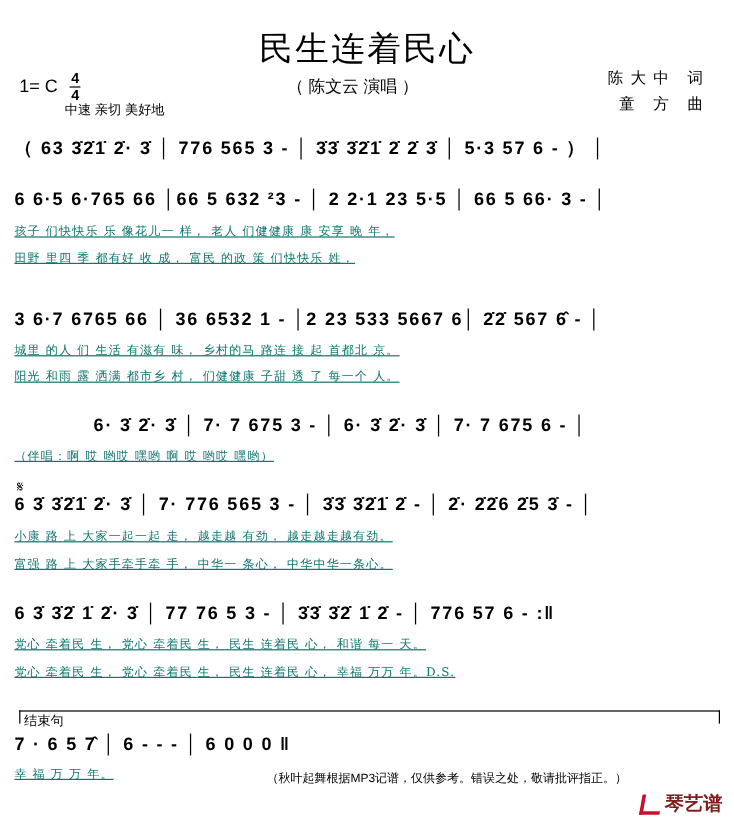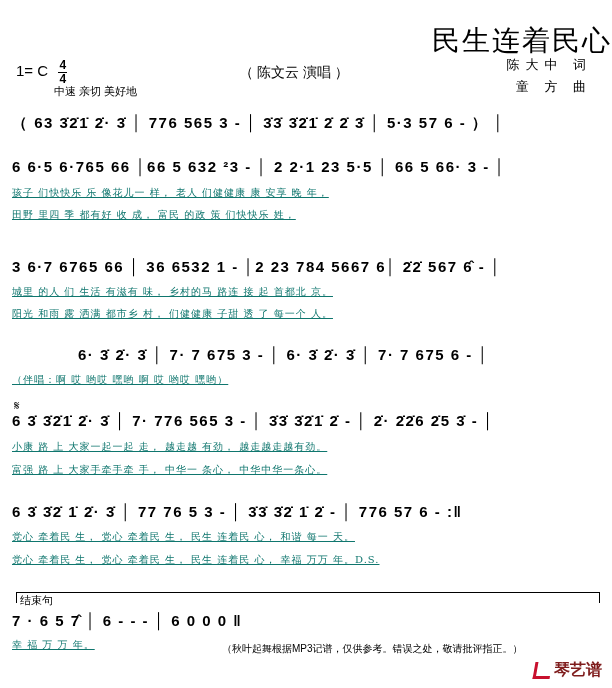--- a/index.html
+++ b/index.html
@@ -1,19 +1,19 @@
 <!DOCTYPE html>
 <html><head>
 <meta charset="utf-8">
 <style>
   html, body { margin:0; padding:0; background:#ffffff; }
   body { width:612px; height:688px; position:relative; overflow:hidden;
          font-family:"Liberation Sans", "DejaVu Sans", sans-serif; color:#000; }
   .abs { position:absolute; white-space:nowrap; }
-  .title { left:0; width:612px; top:22px; text-align:right; font-size:28px; letter-spacing:2px; }
+  .title { left:0; width:612px; top:22px; text-align:center; font-size:28px; letter-spacing:2px; }
   .singer { left:0; width:588px; top:64px; text-align:center; font-size:14px; }
   .key { left:16px; top:60px; font-size:15px; }
   .frac { display:inline-block; vertical-align:middle; text-align:center; font-weight:bold; font-size:12px; line-height:11px; margin-left:6px; }
   .frac span { display:block; }
   .frac .bar { border-top:1px solid #000; width:9px; margin:1px auto; height:0; }
   .tempo { left:14px; top:84px; font-size:11px;margin-left:40px; }
   .credit { right:20px; font-size:13px; letter-spacing:6px; }
   .row { position:absolute; left:12px; right:6px; height:26px; }
   .notes { font-weight:bold; font-size:15px; letter-spacing:1.5px; }
   .lyr { font-family:"DejaVu Serif","Liberation Serif",serif; font-size:10px; letter-spacing:1px; color:#0f766e;text-decoration:underline; }
@@ -41,21 +41,21 @@
 <div class="abs tempo">中速 亲切 美好地</div>
 <div class="abs credit" style="top:56px">陈大中  词</div>
 <div class="abs credit" style="top:78px">童  方  曲</div>
 
 <div class="row notes" style="top:114px">（ 63 3̇2̇1̇ 2̇· 3̇ │ 776 565 3 - │ 3̇3̇ 3̇2̇1̇ 2̇ 2̇ 3̇ │ 5·3 57 6 - ） │</div>
 
 <div class="row notes" style="top:158px">6 6·5 6·765 66 │66 5 632 ²3 - │ 2 2·1 23 5·5 │ 66 5 66· 3 - │</div>
 <div class="row lyr" style="top:186px">孩子 们快快乐 乐  像花儿一    样，  老人 们健健康 康   安享  晚   年，</div>
 <div class="row lyr" style="top:208px">田野 里四  季 都有好   收    成，  富民 的政  策     们快快乐  姓，</div>
 
-<div class="row notes" style="top:258px">3 6·7 6765 66 │ 36 6532 1 - │2 23 784 5667 6│ 2̇2̇ 567 6̂ - │</div>
+<div class="row notes" style="top:258px">3 6·7 6765 66 │ 36 6532 1 - │2 23 533 5667 6│ 2̇2̇ 567 6̂ - │</div>
 <div class="row lyr" style="top:285px">城里 的人 们  生活  有滋有    味，  乡村的马 路连 接  起  首都北    京。</div>
 <div class="row lyr" style="top:307px">阳光 和雨 露  洒满  都市乡    村，  们健健康 子甜 透  了  每一个    人。</div>
 
 <div class="row notes" style="top:346px; left:78px">6· 3̇ 2̇· 3̇ │ 7· 7 675 3 - │ 6· 3̇ 2̇· 3̇ │ 7· 7 675 6 - │</div>
 <div class="row lyr" style="top:373px">（伴唱：啊              哎  哟哎 嘿哟     啊              哎  哟哎 嘿哟）</div>
 
 <div class="abs segno" style="left:14px; top:398px">𝄋</div>
 <div class="row notes" style="top:412px">6 3̇ 3̇2̇1̇ 2̇· 3̇ │ 7· 776 565 3 - │ 3̇3̇ 3̇2̇1̇ 2̇ - │ 2̇· 2̇2̇6 2̇5 3̇ - │</div>
 <div class="row lyr" style="top:440px">小康 路    上     大家一起一起  走，   越走越 有劲，    越走越走越有劲。</div>
 <div class="row lyr" style="top:463px">富强 路    上     大家手牵手牵  手，   中华一 条心，    中华中华一条心。</div>

